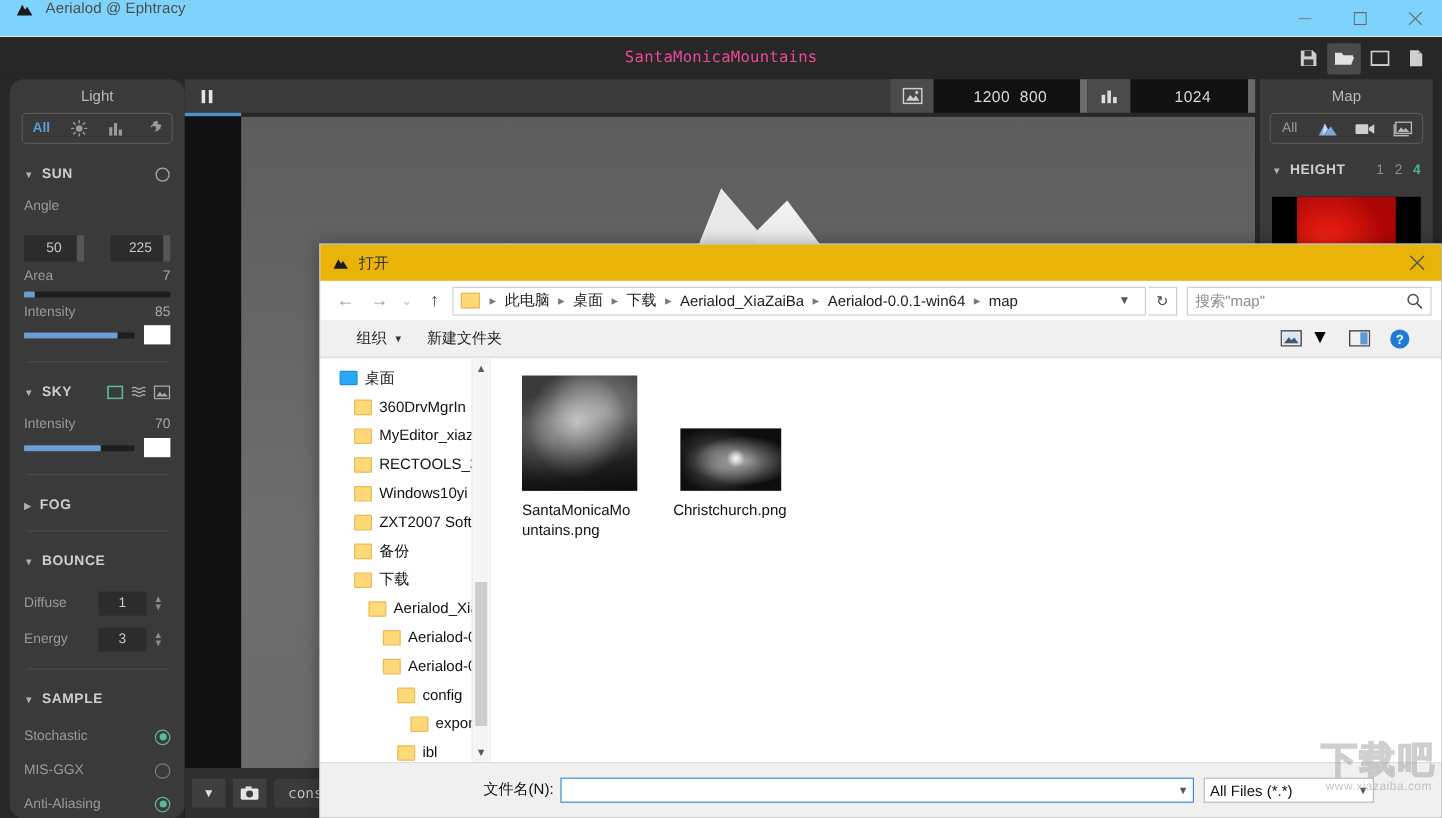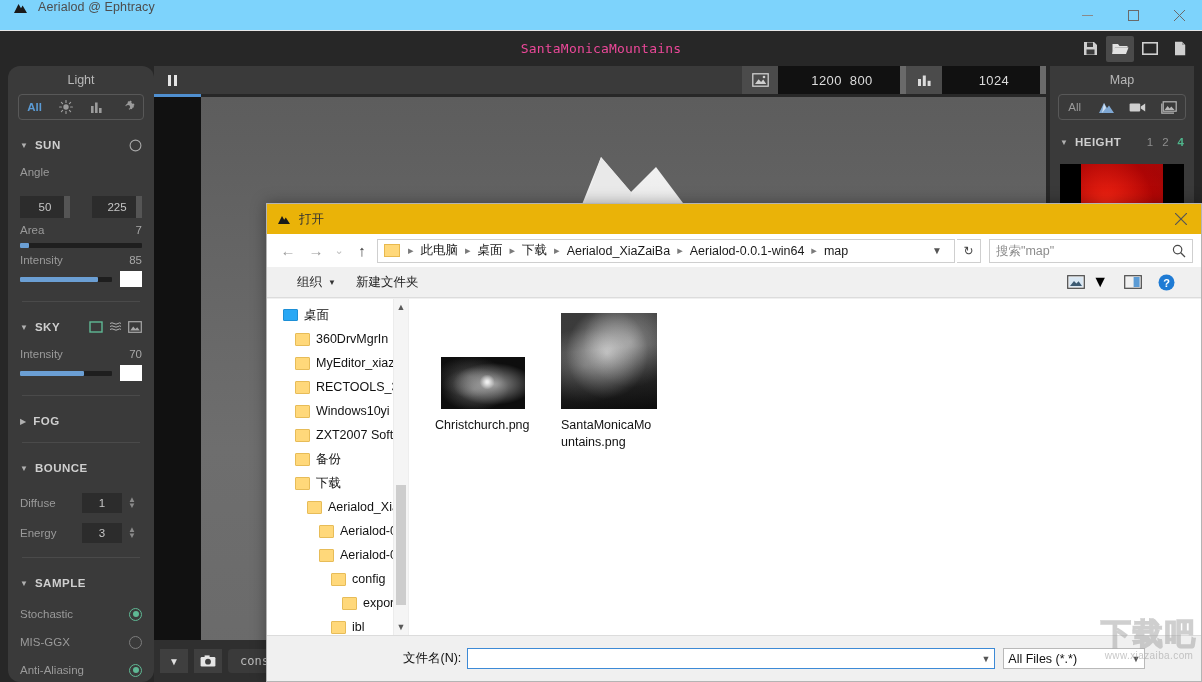--- a/index.html
+++ b/index.html
@@ -857,29 +857,29 @@
           <div class="arrow">▲</div>
           <div class="thumb"></div>
           <div class="arrow bot">▼</div>
         </div>
       </div>
 
       <div class="files-pane">
         <div class="file-grid">
           <div class="file-item">
             <div class="thumb-box">
+              <div class="thumb-b"></div>
+            </div>
+            <div class="file-name">SantaMonicaMountains.png</div>
+          </div>
+          <div class="file-item">
+            <div class="thumb-box">
               <div class="thumb-a"></div>
             </div>
             <div class="file-name">Christchurch.png</div>
-          </div>
-          <div class="file-item">
-            <div class="thumb-box">
-              <div class="thumb-b"></div>
-            </div>
-            <div class="file-name">SantaMonicaMountains.png</div>
           </div>
         </div>
       </div>
     </div>
 
     <div class="dlg-footer">
       <span class="fn-label">文件名(N):</span>
       <div class="fn-field">
         <input value="" style="">
         <span class="fn-caret">▼</span>

